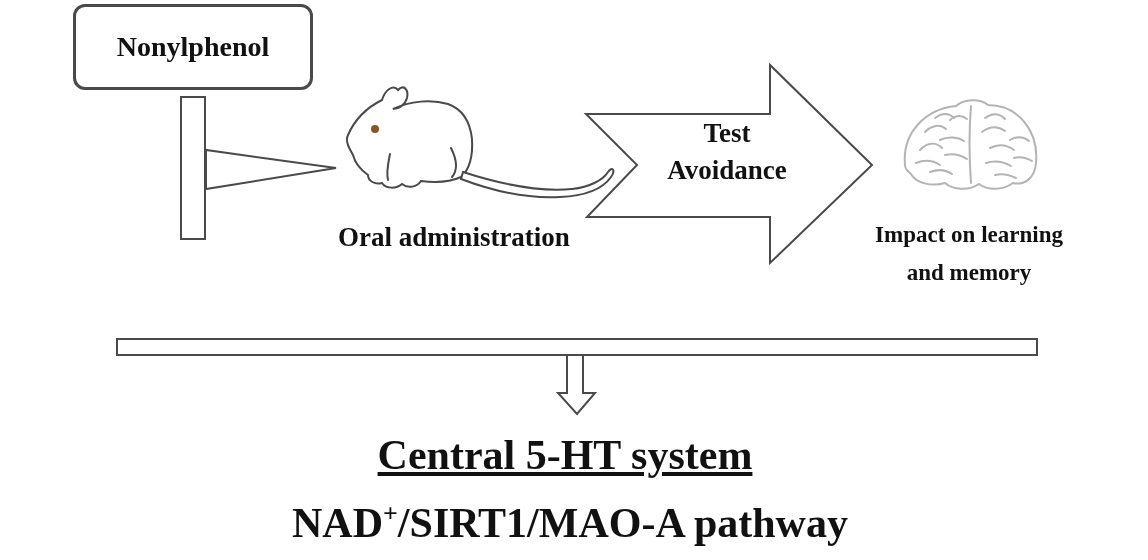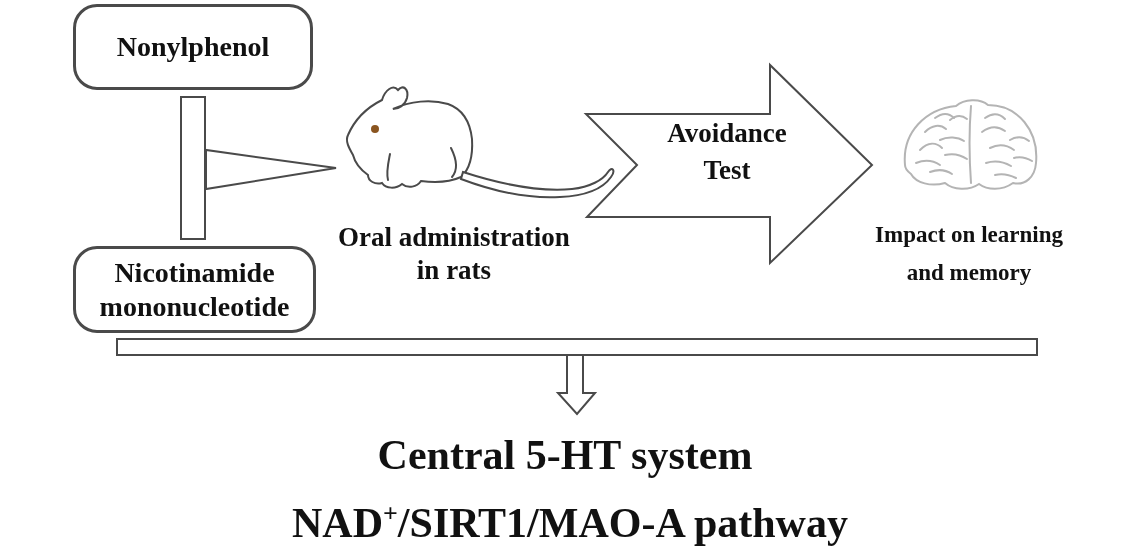--- a/index.html
+++ b/index.html
@@ -19,41 +19,41 @@
     overflow:hidden;
   }
   #shape-layer{position:absolute;left:0;top:0;width:1148px;height:560px;}
   .stroke{fill:#ffffff;stroke:var(--outline);stroke-width:2;}
   .stroke-thin{fill:none;stroke:var(--outline);stroke-width:2;stroke-linecap:round;}
   .brain-line{fill:none;stroke:var(--brain-outline);stroke-width:2;stroke-linecap:round;}
   .brain-fill{fill:#ffffff;stroke:var(--brain-outline);stroke-width:2;}
   .node-box{
     position:absolute;
     border:3px solid var(--outline);
-    border-radius:24px;
+    border-radius:12px;
     background:var(--background);
     display:flex;flex-direction:column;
     align-items:center;justify-content:center;
     text-align:center;
     font-weight:bold;
     font-size:28px;line-height:34px;
   }
   #box-nonylphenol{left:73px;top:4px;width:234px;height:80px;}
   #box-nmn{left:73px;top:246px;width:237px;height:81px;}
   .label{
     position:absolute;
     font-weight:bold;
     text-align:center;
     white-space:nowrap;
     transform:translateX(-50%);
   }
   #label-oral{left:454px;top:221px;font-size:27px;line-height:33px;text-align:center;}
   #label-passive{left:727px;top:115px;font-size:27px;line-height:37px;}
   #label-impact{left:969px;top:216px;font-size:23px;line-height:38px;}
-  #label-outcome-1{left:565px;top:433px;font-size:42px;line-height:45px;}
+  #label-outcome-1{left:565px;top:433px;font-size:42px;line-height:45px;text-decoration:underline;}
   #label-outcome-2{left:570px;top:501px;font-size:42px;line-height:45px;}
   #label-outcome-2 sup{font-size:26px;line-height:0;}
 </style>
 </head>
 <body>
 
 <div id="canvas">
 
   <svg id="shape-layer" viewBox="0 0 1148 560" xmlns="http://www.w3.org/2000/svg">
 
@@ -120,33 +120,28 @@
       <path class="brain-line" d="M1010,140 c7,-4 14,-3 19,1"></path>
       <path class="brain-line" d="M1014,158 c7,-2 13,0 18,3"></path>
       <path class="brain-line" d="M950,120 c6,-5 12,-5 17,-1"></path>
     </g>
   </svg>
 
   <div id="box-nonylphenol" class="node-box">
     <span>Nonylphenol</span>
   </div>
 
-  <div id="box-nmn" class="node-box">
-    <span>Nicotinamide</span>
-    <span>mononucleotide</span>
-  </div>
 
   <div id="label-oral" class="label">
     <div>Oral administration</div>
-    <div>in rats</div>
   </div>
 
   <div id="label-passive" class="label">
+    <div>Test</div>
     <div>Avoidance</div>
-    <div>Test</div>
   </div>
 
   <div id="label-impact" class="label">
     <div>Impact on learning</div>
     <div>and memory</div>
   </div>
 
   <div id="label-outcome-1" class="label">Central 5-HT system</div>
 
   <div id="label-outcome-2" class="label">

